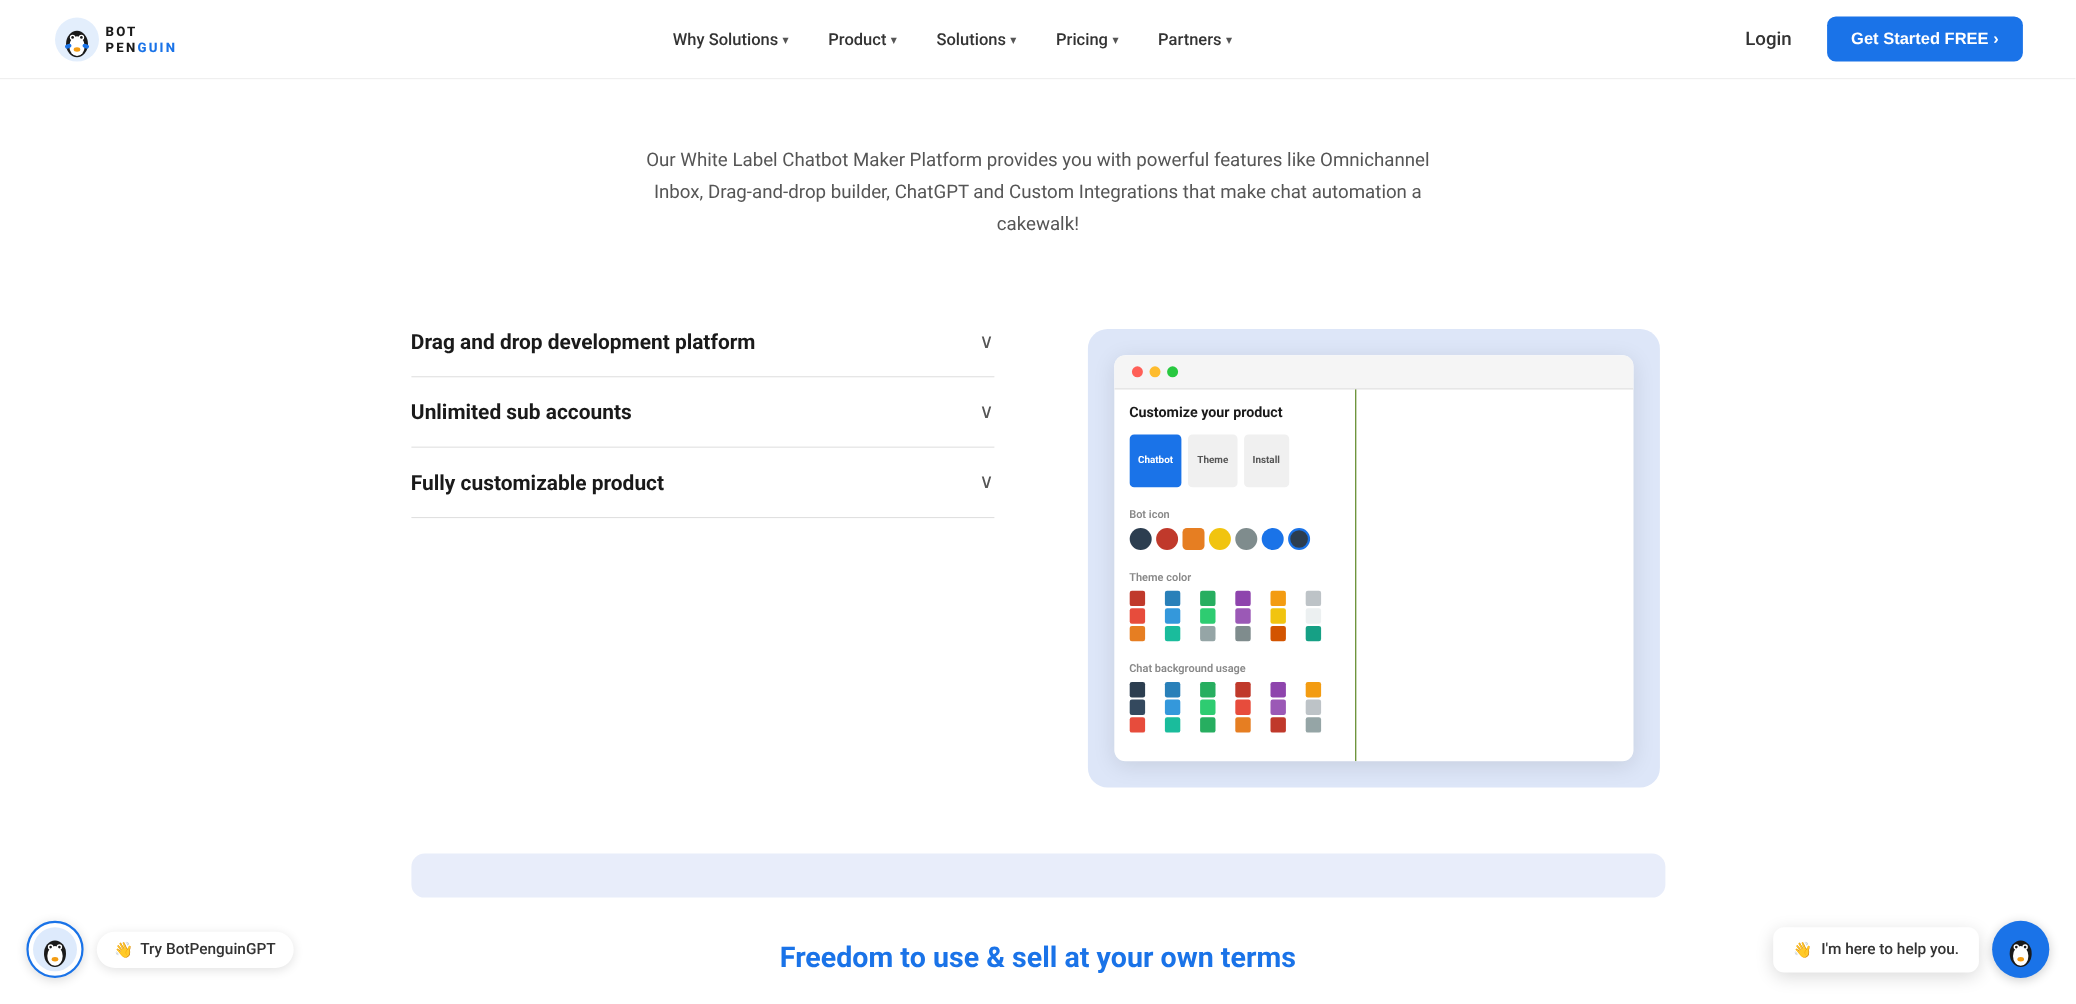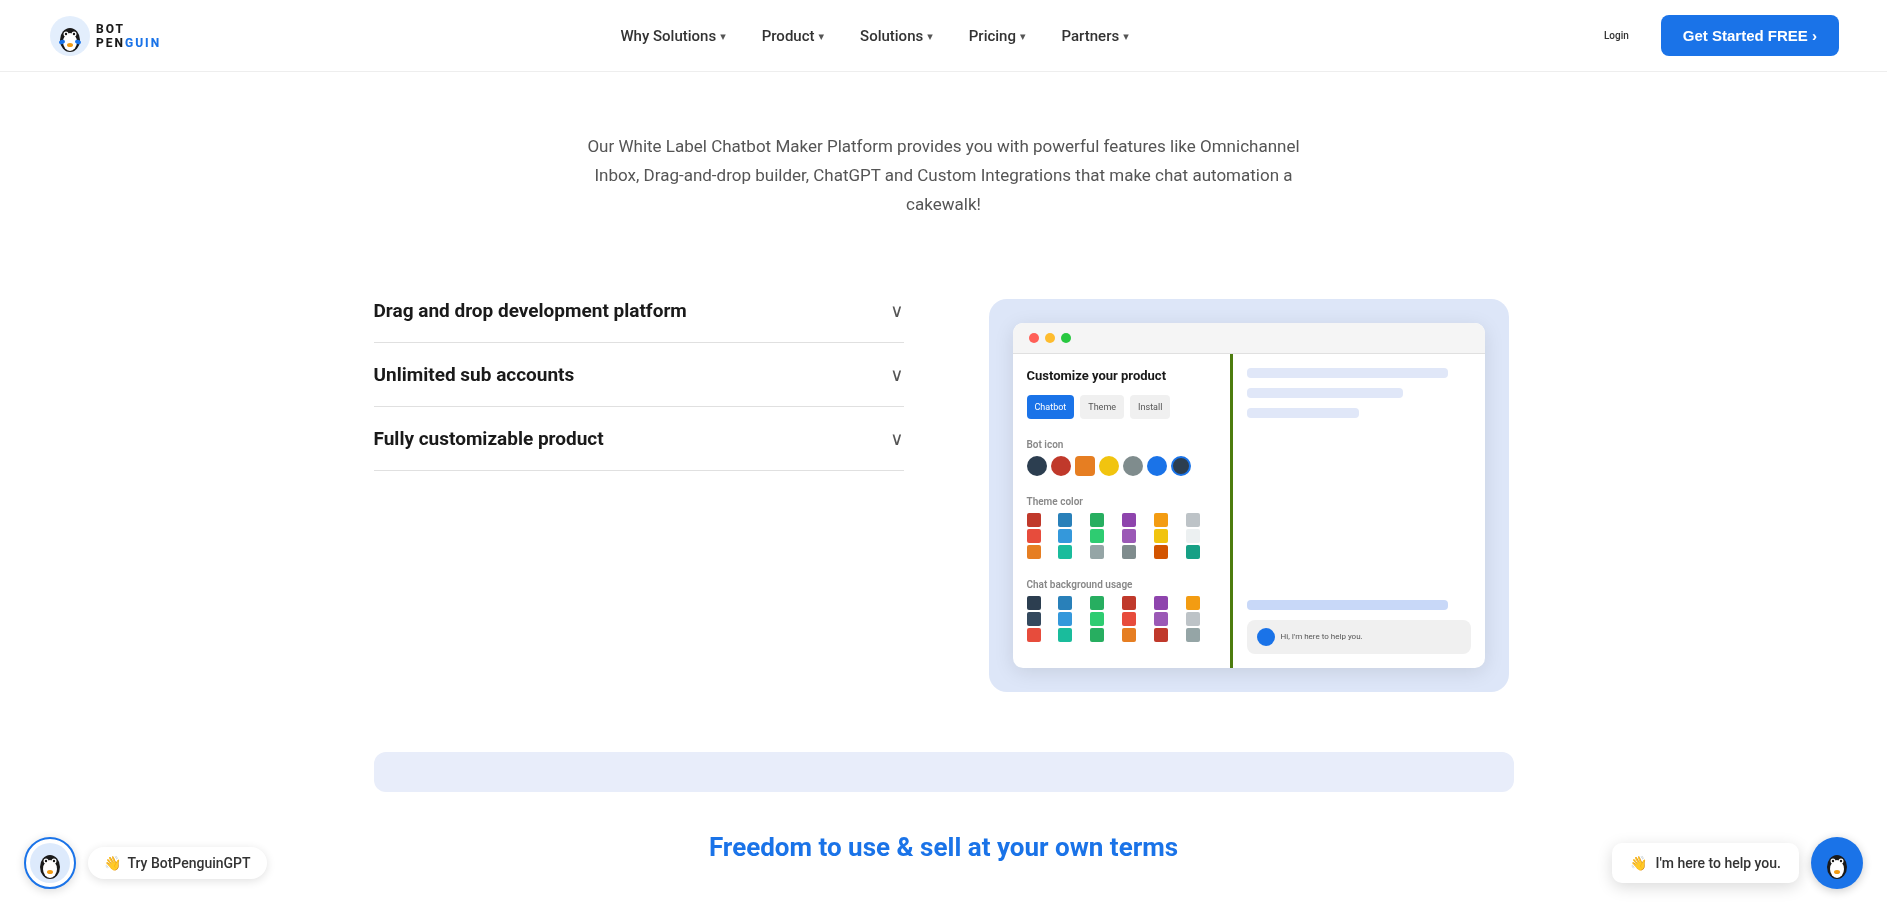--- a/index.html
+++ b/index.html
@@ -45,21 +45,21 @@
       border-radius: 6px;
       transition: background 0.2s;
     }
     .chevron { font-size: 11px; color: #555; margin-top: 1px; }
     .nav-right {
       display: flex;
       align-items: center;
       gap: 16px;
     }
     .login-btn {
-      font-size: 10px;
+      font-size: 17px;
       font-weight: 500;
       color: #333;
       cursor: pointer;
       padding: 8px 16px;
     }
     .cta-btn {
       background: #1a73e8;
       color: #fff;
       border: none;
       padding: 12px 22px;
@@ -172,40 +172,41 @@
     .dot { width: 10px; height: 10px; border-radius: 50%; }
     .dot-red { background: #ff5f57; }
     .dot-yellow { background: #febc2e; }
     .dot-green { background: #28c840; }
     .screenshot-content {
       display: flex;
       min-height: 280px;
     }
     .sc-left {
       width: 220px;
-      border-right: 3px solid #4d7c0f;
+      border-right: 1px solid #4d7c0f;
       padding: 14px;
     }
     .sc-title {
       font-size: 13px;
       font-weight: 700;
       color: #1a1a1a;
       margin-bottom: 12px;
     }
     .sc-tabs {
       display: flex;
       gap: 6px;
       margin-bottom: 14px;
     }
     .sc-tab {
       font-size: 9px;
-      padding: 7px 8px;
+      padding: 19px 8px;
       border-radius: 4px;
       background: #f0f0f0;
       color: #555;
+      font-weight: bold;
     }
     .sc-tab.active {
       background: #1a73e8;
       color: #fff;
     }
     .sc-section-label {
       font-size: 10px;
       color: #888;
       margin-bottom: 6px;
       font-weight: 600;
@@ -516,31 +517,20 @@
                   <div class="color-cell" style="background: rgb(189, 195, 199);"></div>
                   <div class="color-cell" style="background: rgb(231, 76, 60);"></div>
                   <div class="color-cell" style="background: rgb(26, 188, 156);"></div>
                   <div class="color-cell" style="background: rgb(39, 174, 96);"></div>
                   <div class="color-cell" style="background: rgb(230, 126, 34);"></div>
                   <div class="color-cell" style="background: rgb(192, 57, 43);"></div>
                   <div class="color-cell" style="background: rgb(149, 165, 166);"></div>
                 </div>
             </div>
 
-            <div class="sc-right">
-              <div class="sc-bar wide"></div>
-              <div class="sc-bar medium"></div>
-              <div class="sc-bar narrow"></div>
-              <div style="flex:1;"></div>
-              <div class="sc-bar wide" style="background:#c8d8f8;"></div>
-              <div class="sc-chat-bubble">
-                <div class="sc-chat-avatar"></div>
-                <span style="font-size:8px; color:#555;">Hi, I'm here to help you.</span>
-              </div>
-            </div>
           </div>
         </div>
       </div>
     </div>
 
   </div>
 
   <div class="bottom-section">
     <div class="bottom-bar-bg"></div>
   </div>

